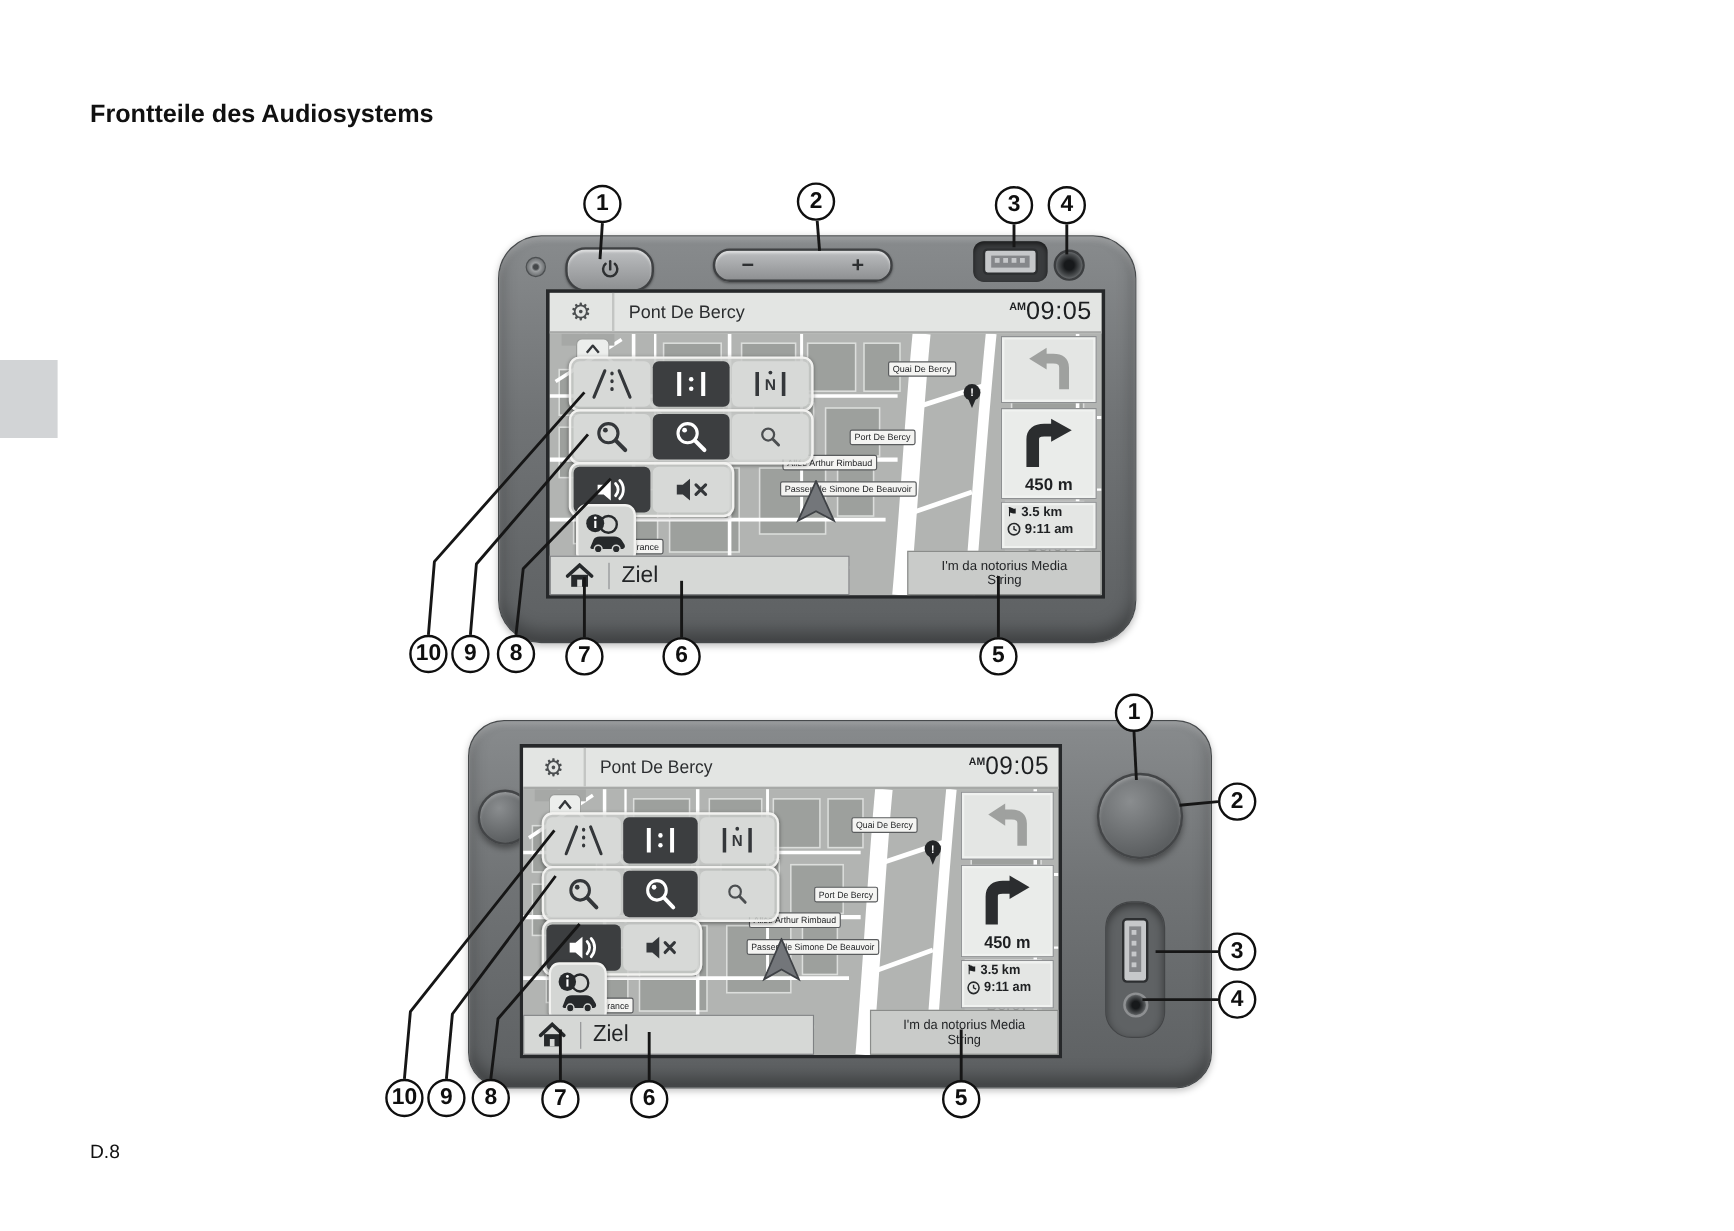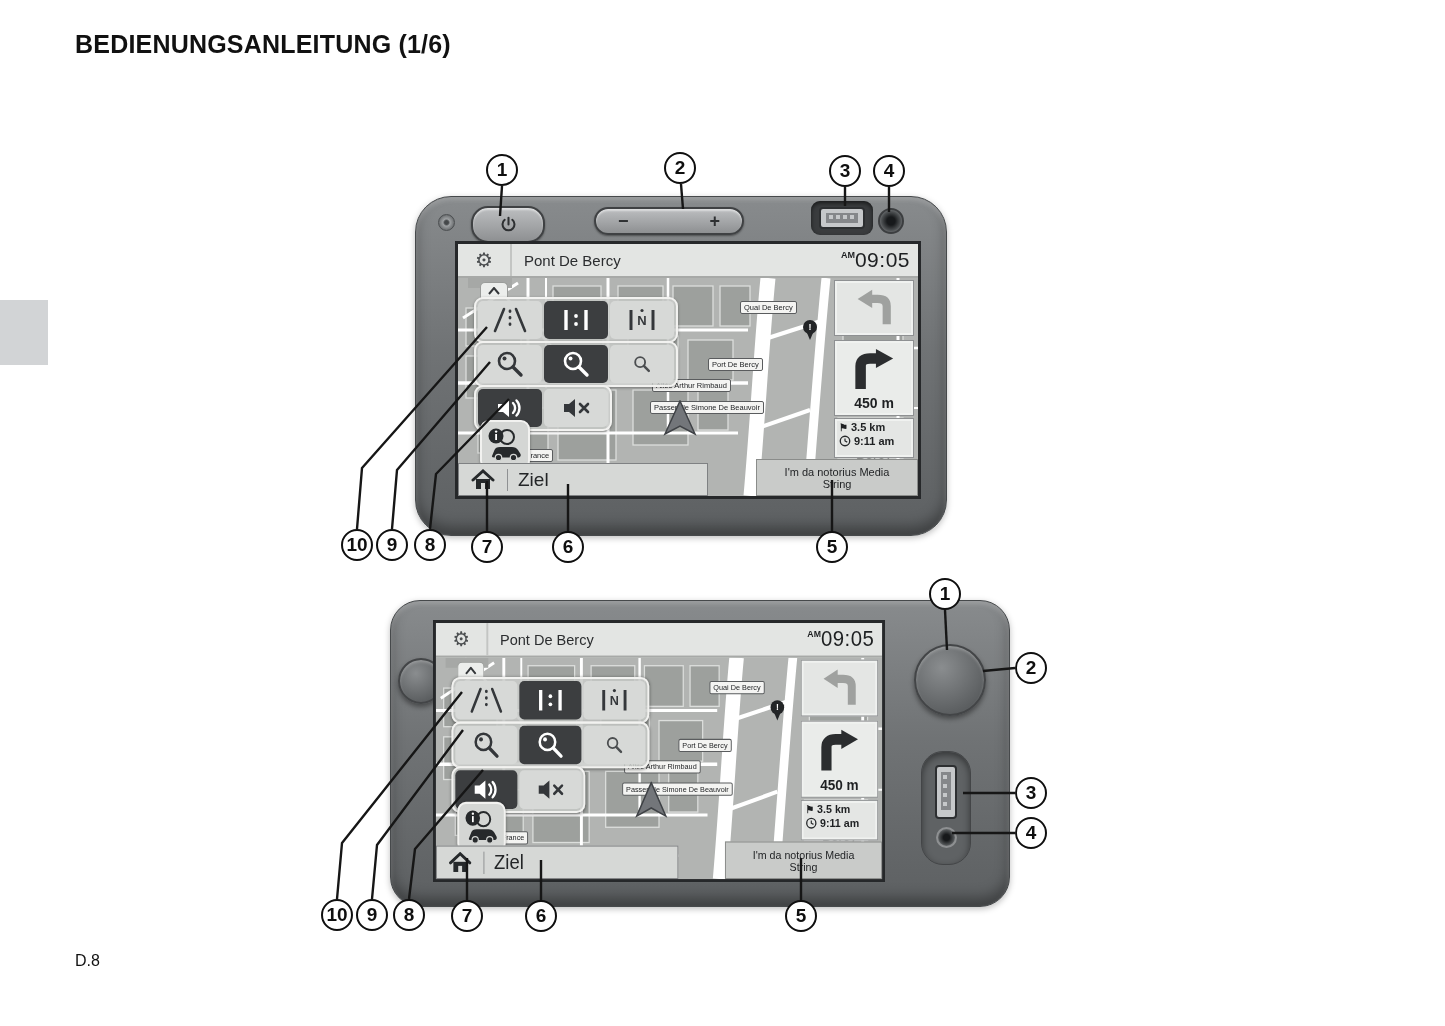--- a/index.html
+++ b/index.html
@@ -81,21 +81,21 @@
            display:flex;align-items:center;justify-content:center;font-size:19px;font-weight:bold;color:#0f0f0f;z-index:8;box-sizing:border-box;}
   #lines{position:absolute;left:0;top:0;z-index:7;pointer-events:none;}
   #lines polyline{fill:none;stroke:#161616;stroke-width:2.4;stroke-linejoin:round;}
 </style>
 </head>
 <body>
 
 <div id="page">
 
   <div class="side-tab"></div>
-  <div class="doc-title">BEDIENUNGSANLEITUNG (1/6)</div>
+  <div class="doc-subtitle">Frontteile des Audiosystems</div>
   <div class="doc-footer">D.8</div>
 
   <div class="bezel" style="left:415px;top:196px;width:530px;height:338px;">
     <div class="screw" style="left:22px;top:17px;"></div>
 
     <div class="pill" style="left:55px;top:9px;width:70px;height:33px;">
       <svg width="17" height="17" viewBox="0 0 20 20">
         <path d="M10 2 V10" stroke="#2e3032" stroke-width="2.4" fill="none" stroke-linecap="round"></path>
         <path d="M5.5 4.5 A7 7 0 1 0 14.5 4.5" stroke="#2e3032" stroke-width="2.4" fill="none" stroke-linecap="round"></path>
       </svg>

